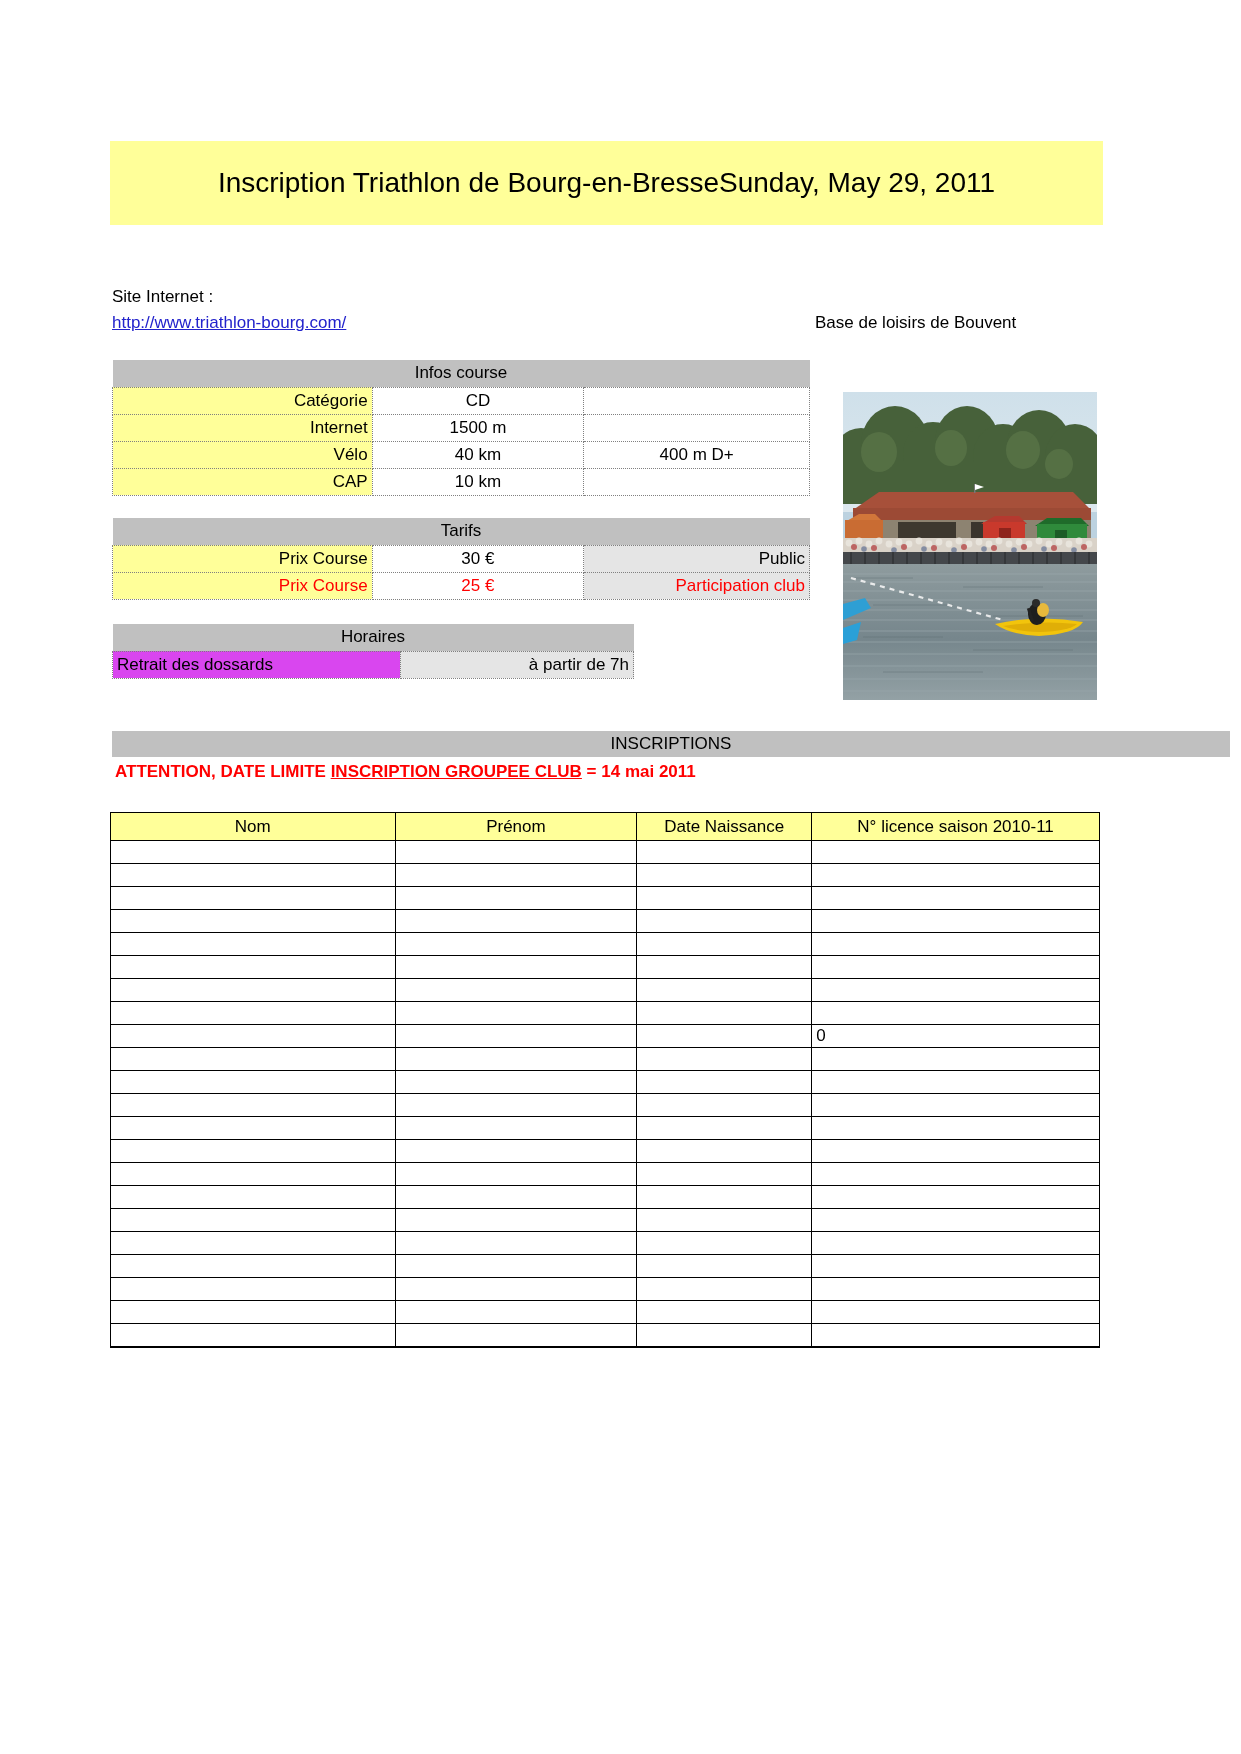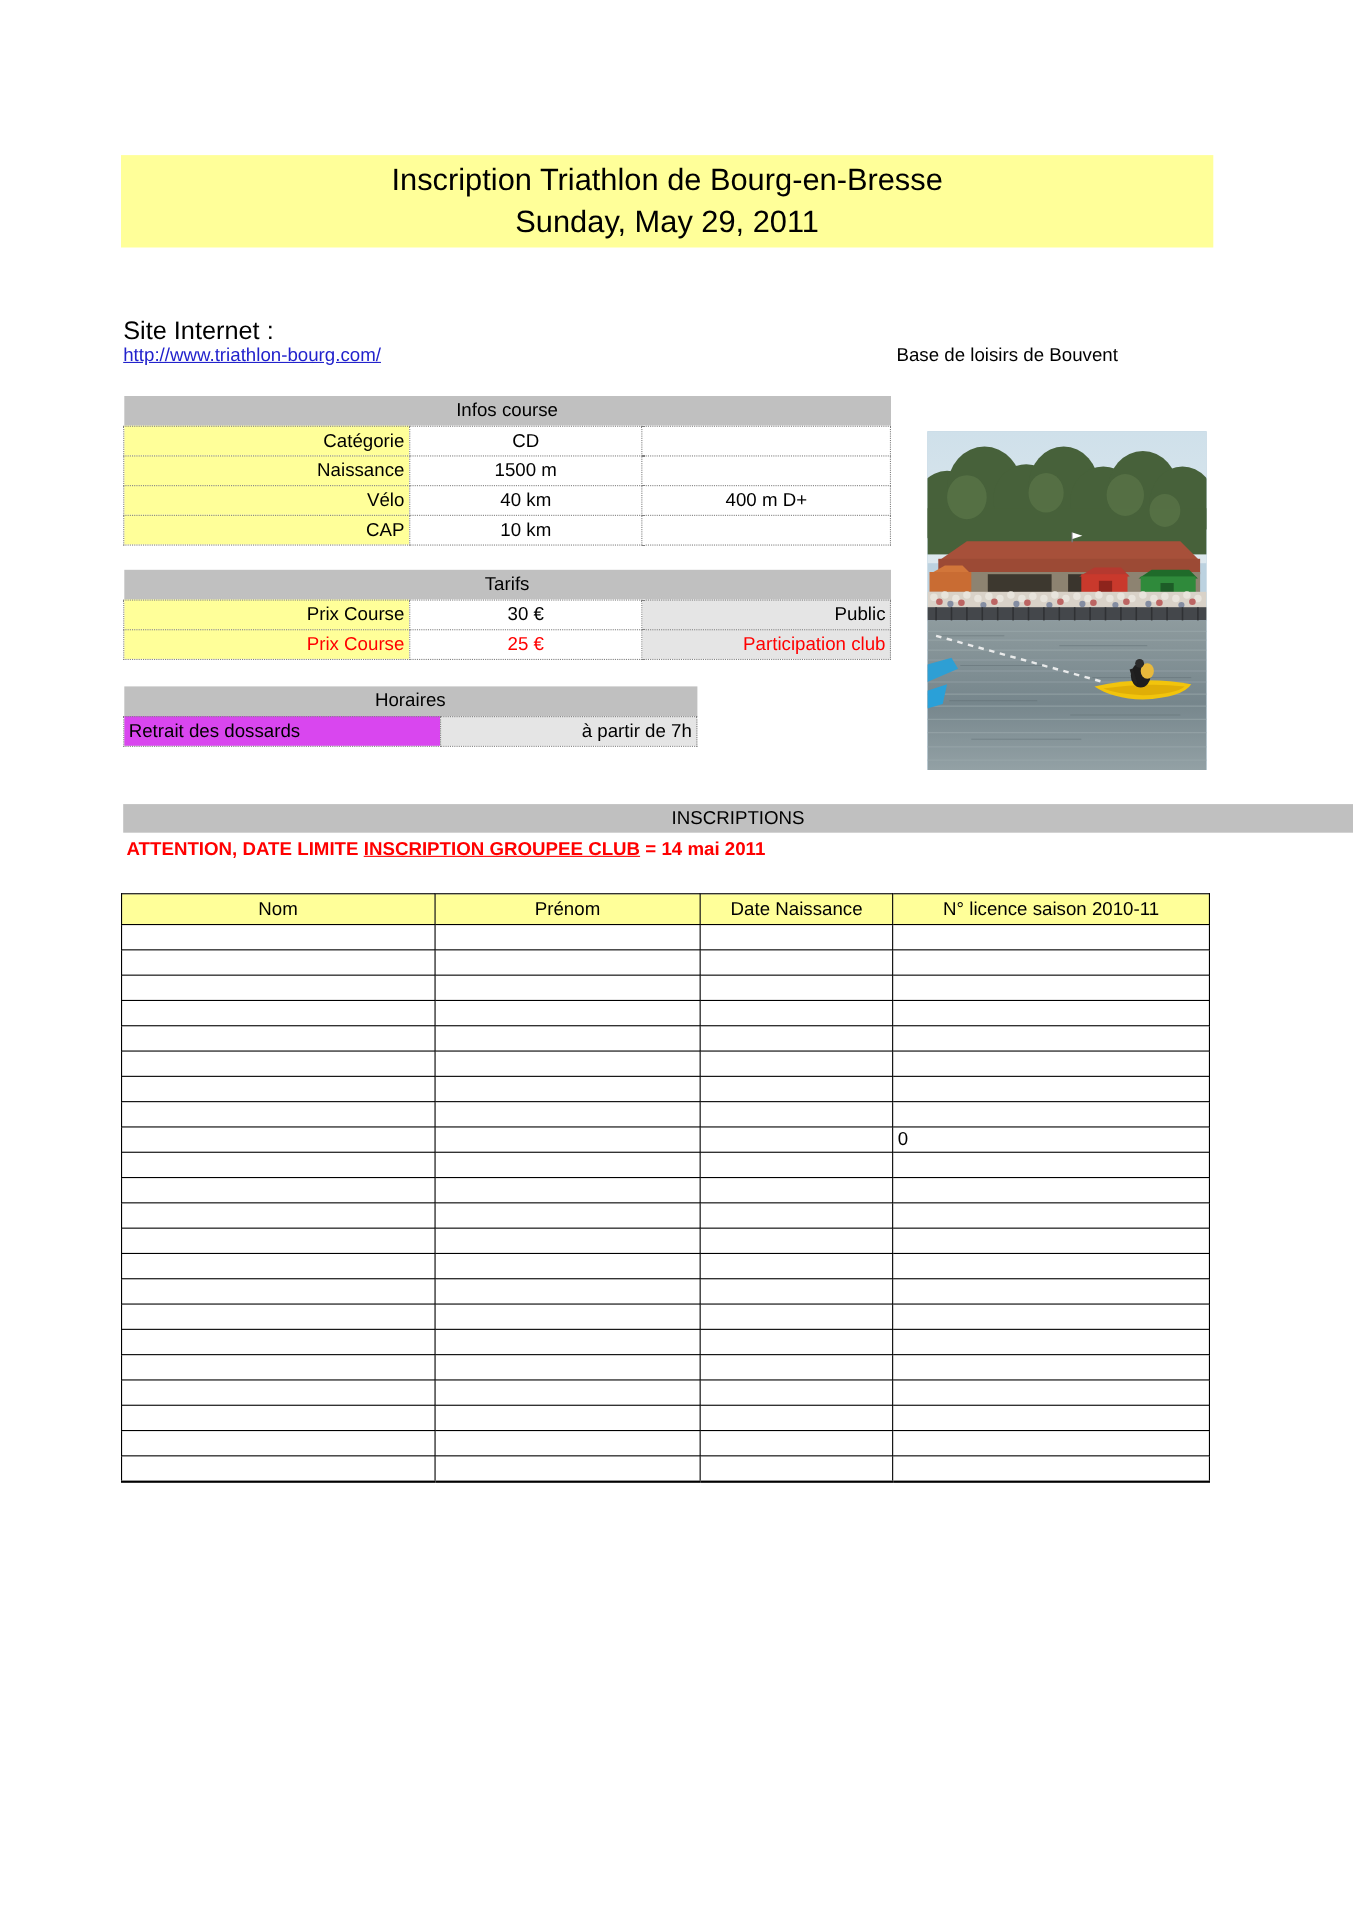--- a/index.html
+++ b/index.html
@@ -15,37 +15,37 @@
     overflow: hidden;
   }
 
   
   .title-banner {
     position: absolute;
     left: 110px; top: 141px;
     width: 993px; height: 84px;
     background: #ffff99;
     display: flex;
-    flex-direction: column;
+    flex-direction: row;
     align-items: center;
     justify-content: center;
   }
   .title-line {
     font-size: 28px;
     line-height: 38px;
     font-weight: normal;
     letter-spacing: 0px;
     white-space: nowrap;
   }
 
   
   .site-label {
     position: absolute;
     left: 112px; top: 287px;
-    font-size: 23px;
+    font-size: 17px;
     white-space: nowrap;
   }
   .site-url {
     position: absolute;
     left: 112px; top: 313px;
     font-size: 17px;
     color: #2222cc;
     text-decoration: underline;
     white-space: nowrap;
   }
@@ -192,21 +192,21 @@
   <tbody>
     <tr>
       <td class="band" colspan="3">Infos course</td>
     </tr>
     <tr>
       <td class="lbl">Catégorie</td>
       <td class="val">CD</td>
       <td class="val"></td>
     </tr>
     <tr>
-      <td class="lbl">Naissance</td>
+      <td class="lbl">Internet</td>
       <td class="val">1500 m</td>
       <td class="val"></td>
     </tr>
     <tr>
       <td class="lbl">Vélo</td>
       <td class="val">40 km</td>
       <td class="val">400 m D+</td>
     </tr>
     <tr>
       <td class="lbl">CAP</td>

